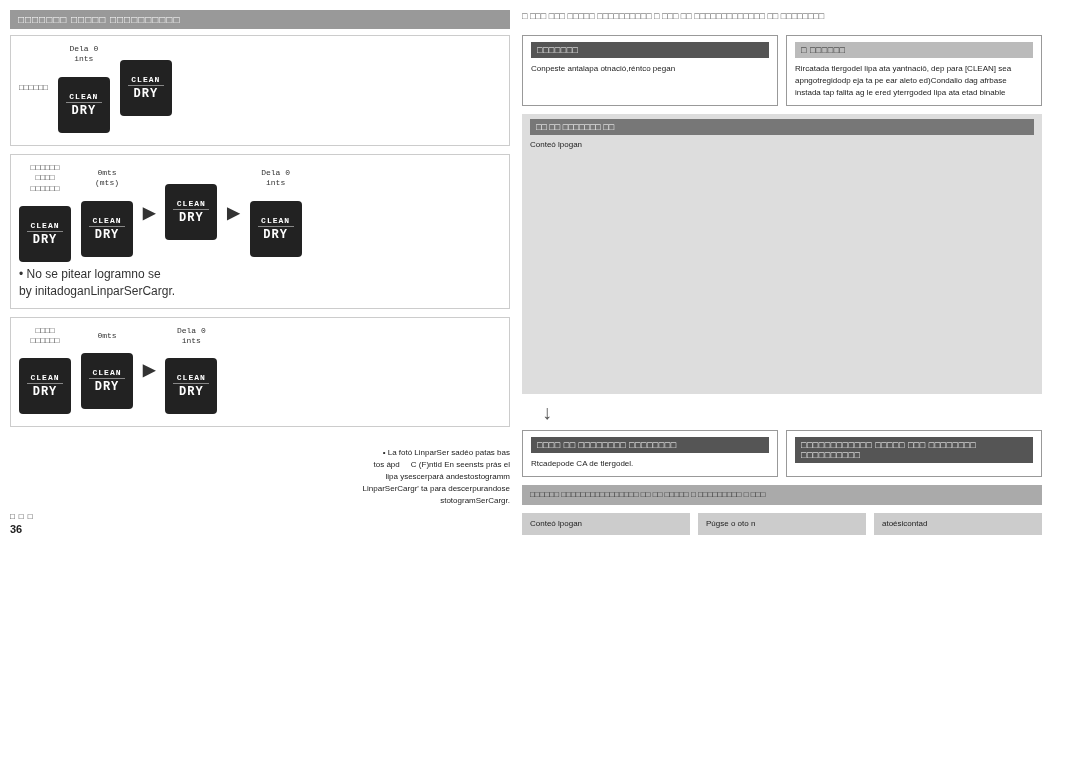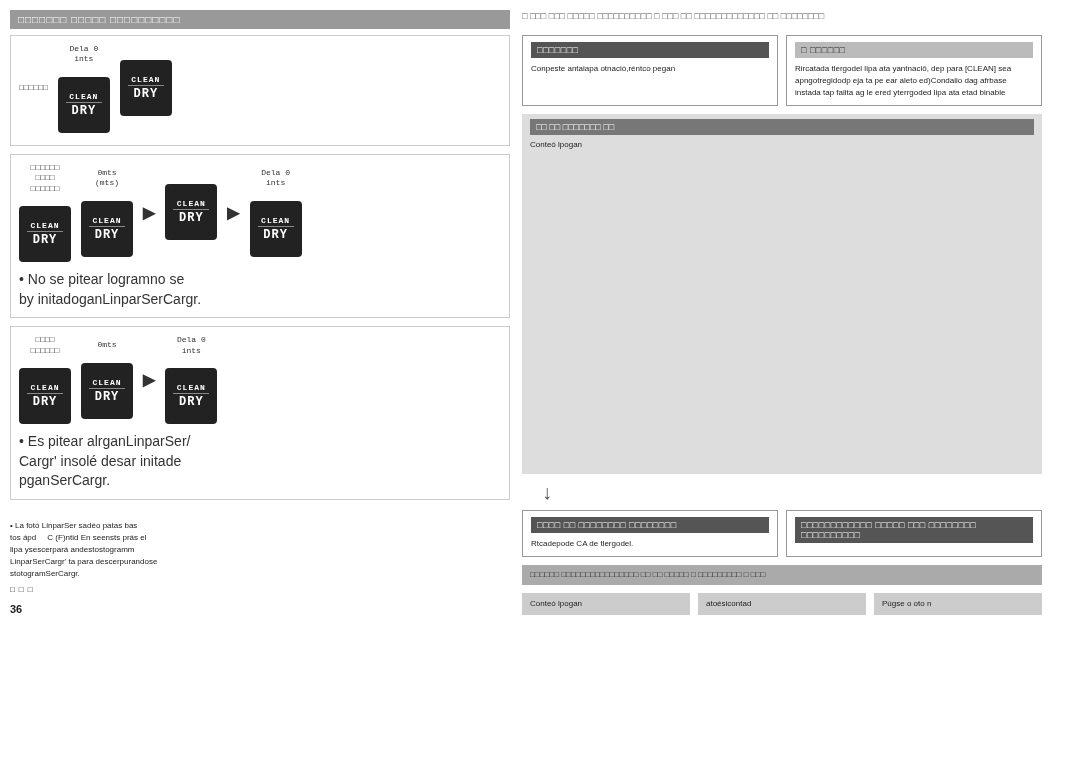--- a/index.html
+++ b/index.html
@@ -88,35 +88,35 @@
       color: #333;
       font-weight: bold;
     }
     .label-sm {
       font-size: 8px;
       color: #333;
       text-align: center;
       line-height: 1.3;
     }
     .note-text {
-      font-size: 14px;
+      font-size: 12px;
       color: #333;
-      margin-top: 8px;
+      margin-top: 0;
       line-height: 1.4;
     }
     .bottom-notes {
       font-size: 8px;
       color: #222;
       line-height: 1.5;
       margin-top: 6px;
     }
     .page-number {
       font-size: 11px;
       font-weight: bold;
-      margin-top: 7px;
+      margin-top: 0;
       text-align: left;
     }
 
     
     .right-col {
       width: 520px;
       flex-shrink: 0;
       display: flex;
       flex-direction: column;
       gap: 8px;
@@ -289,25 +289,24 @@
         <div class="arrow">▶</div>
         <div class="flow-col">
           <span class="label-sm">Dela 0<br>ints</span>
           <div class="device-card">
             <span class="clean">CLEAN</span>
             <div class="line"></div>
             <span class="dry">DRY</span>
           </div>
         </div>
       </div>
-      <div class="note-text">• Es pitear alrganLinparSer/<br>Cargr' insolé desar initade<br>pganSerCargr.</div>
     </div>
 
     <div class="bottom-notes">
-      <p style="margin-top:20px;">• La fotó LinparSer sadéo patas bas<br>tos ápd &nbsp;&nbsp;&nbsp;&nbsp;C (F)ntid En seensts prás el<br>lipa ysescerpará andestostogramm<br>LinparSerCargr' ta para descerpurandose<br>stotogramSerCargr.</p>
+      <p style="margin-top:20px;text-align:right;">• La fotó LinparSer sadéo patas bas<br>tos ápd &nbsp;&nbsp;&nbsp;&nbsp;C (F)ntid En seensts prás el<br>lipa ysescerpará andestostogramm<br>LinparSerCargr' ta para descerpurandose<br>stotogramSerCargr.</p>
       <div style="display:flex;align-items:center;gap:4px;margin-top:4px;">
         <span>□</span>
         <span>□</span>
         <span>□</span>
       </div>
     </div>
 
     <div class="page-number">36</div>
   </div>
 
@@ -363,20 +362,20 @@
 
     <div style="background:#aaa;padding:4px 8px;">
       <div class="box-content" style="font-weight:bold;color:#222;">□□□□□□  □□□□□□□□□□□□□□□□  □□
 □□  □□□□□  □  □□□□□□□□□  □  □□□</div>
     </div>
     <div class="right-bottom-row">
       <div class="bottom-box">
         <div class="bottom-box-content">Conteó lpogan</div>
       </div>
       <div class="bottom-box">
+        <div class="bottom-box-content">Púgse o oto n</div>
+      </div>
+      <div class="bottom-box">
         <div class="bottom-box-content">atoésicontad</div>
-      </div>
-      <div class="bottom-box">
-        <div class="bottom-box-content">Púgse o oto n</div>
       </div>
     </div>
   </div>
 </div>
 
 </body></html>

